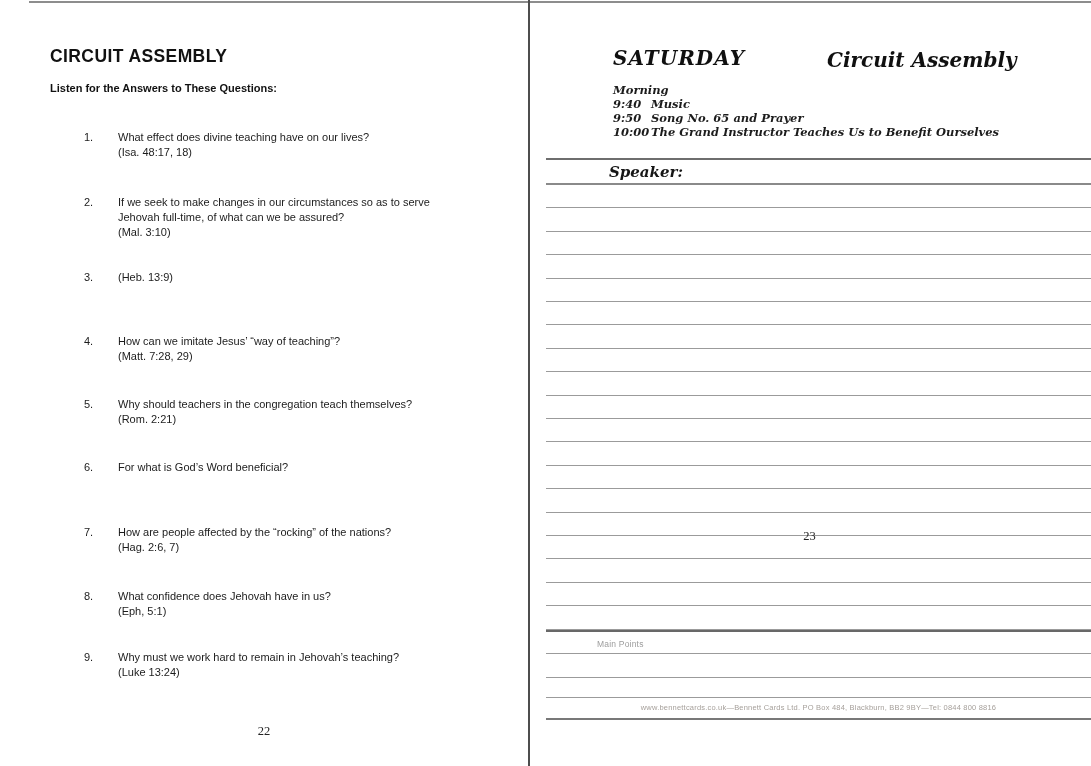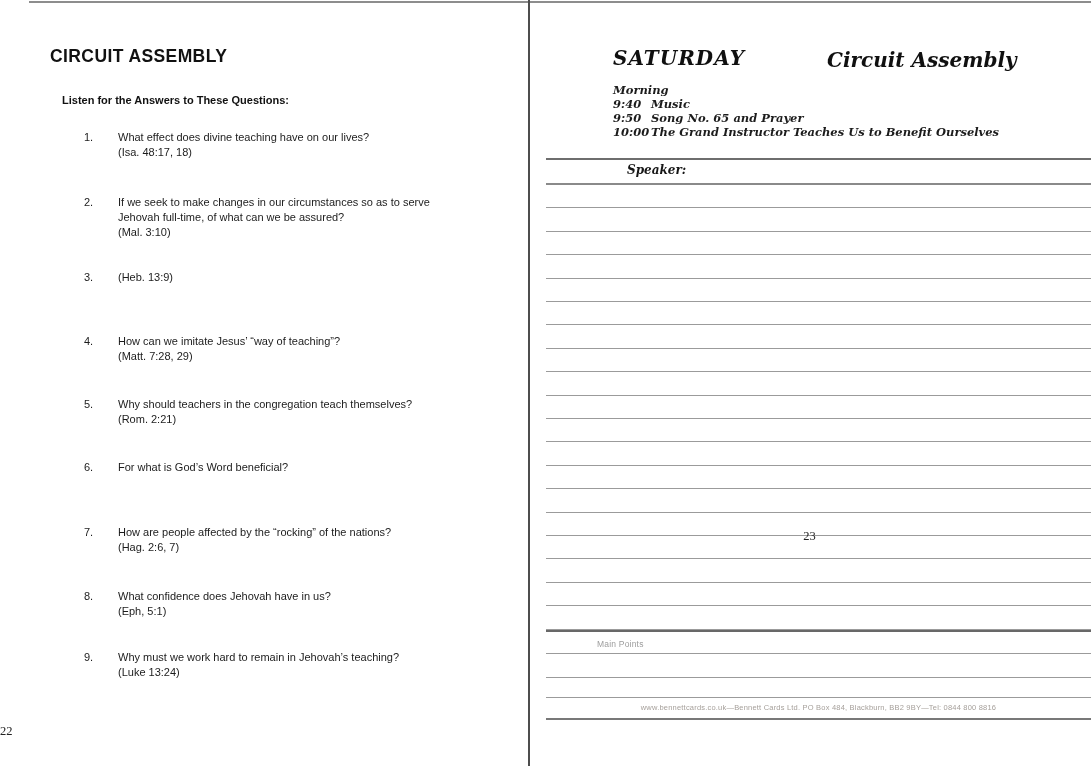--- a/index.html
+++ b/index.html
@@ -14,50 +14,50 @@
   
   .top-edge{position:absolute;top:1px;left:29px;right:0;height:2px;background:#8d8d8d;}
   .gutter{position:absolute;top:0;bottom:0;left:528px;width:1.5px;background:#4d4d4d;}
   
   .page-left{position:absolute;left:0;top:0;width:528px;height:766px;}
   .lp-title{
     position:absolute;left:50px;top:46px;margin:0;
     font-size:17.5px;font-weight:bold;letter-spacing:.4px;color:#111;
   }
   .lp-subtitle{
-    position:absolute;left:50px;top:82px;margin:12px;
+    position:absolute;left:50px;top:82px;margin:0;
     font-size:11px;font-weight:bold;color:#111;
   }
   .questions{position:absolute;left:84px;top:0;width:430px;}
   .question{position:absolute;left:0;width:430px;font-size:11px;line-height:15px;}
   .qnum{position:absolute;left:0;top:0;}
   .qbody{margin-left:34px;white-space:pre-line;}
   .qref{margin-left:34px;}
   .pagenum{
-    position:absolute;bottom:27px;width:100%;text-align:left;
+    position:absolute;bottom:27px;width:100%;text-align:center;
     font-family:"Liberation Serif",serif;font-size:12.5px;color:#222;
   }
   
   .page-right{position:absolute;left:528px;top:0;width:563px;height:570px;
     font-family:"DejaVu Serif",serif;font-style:italic;}
   .rp-day{
     position:absolute;left:85px;top:46px;
     font-size:20px;font-weight:bold;letter-spacing:1px;color:#101010;
   }
   .rp-event{
     position:absolute;left:299px;top:48px;
     font-size:20px;font-weight:bold;color:#101010;
   }
   .rp-session{position:absolute;left:85px;top:83px;font-size:11.5px;font-weight:bold;}
   .schedule{position:absolute;left:85px;top:0;width:460px;}
   .sch-row{position:absolute;left:0;font-size:11.5px;font-weight:bold;white-space:nowrap;}
   .sch-time{display:inline-block;width:38px;}
   
   .speaker-topline{position:absolute;left:18px;right:0;top:158px;height:2px;background:#6e6e6e;}
-  .speaker-label{position:absolute;left:81px;top:163px;font-size:12px;font-weight:bold;color:#161616;margin-left:18px;}
+  .speaker-label{position:absolute;left:81px;top:163px;font-size:15px;font-weight:bold;color:#161616;}
   .speaker-underline{position:absolute;left:18px;right:0;top:183px;height:1.5px;background:#8a8a8a;}
   .notes{
     position:absolute;left:18px;right:0;top:185px;height:446px;
     background:repeating-linear-gradient(180deg,
       rgba(0,0,0,0) 0px, rgba(0,0,0,0) 22.4px,
       #9b9b9b 22.4px, #9b9b9b 23.4px);
   }
   .mp-divider{position:absolute;left:18px;right:0;top:630px;height:2px;background:#686868;}
   .mp-label{
     position:absolute;left:69px;top:639px;

